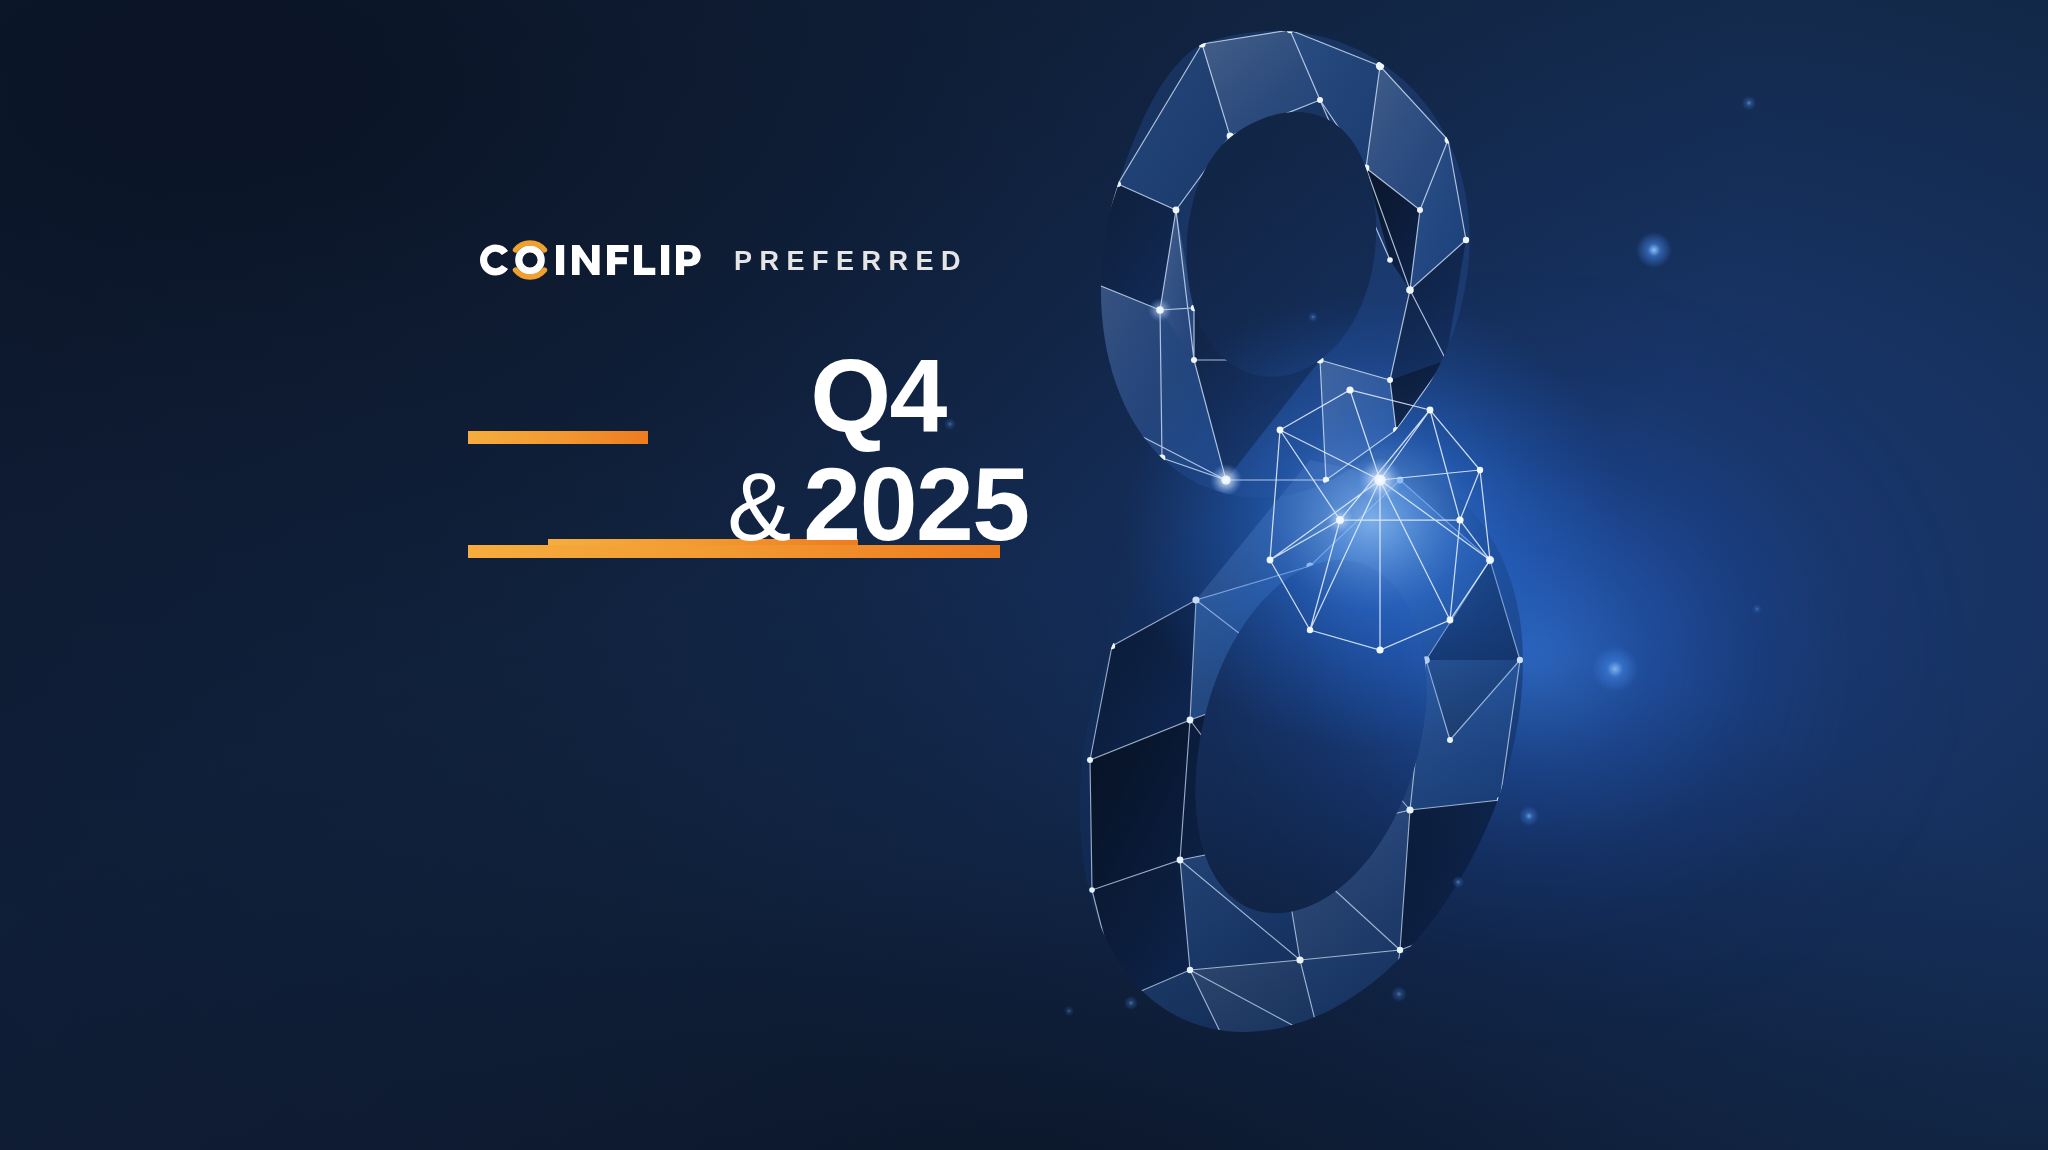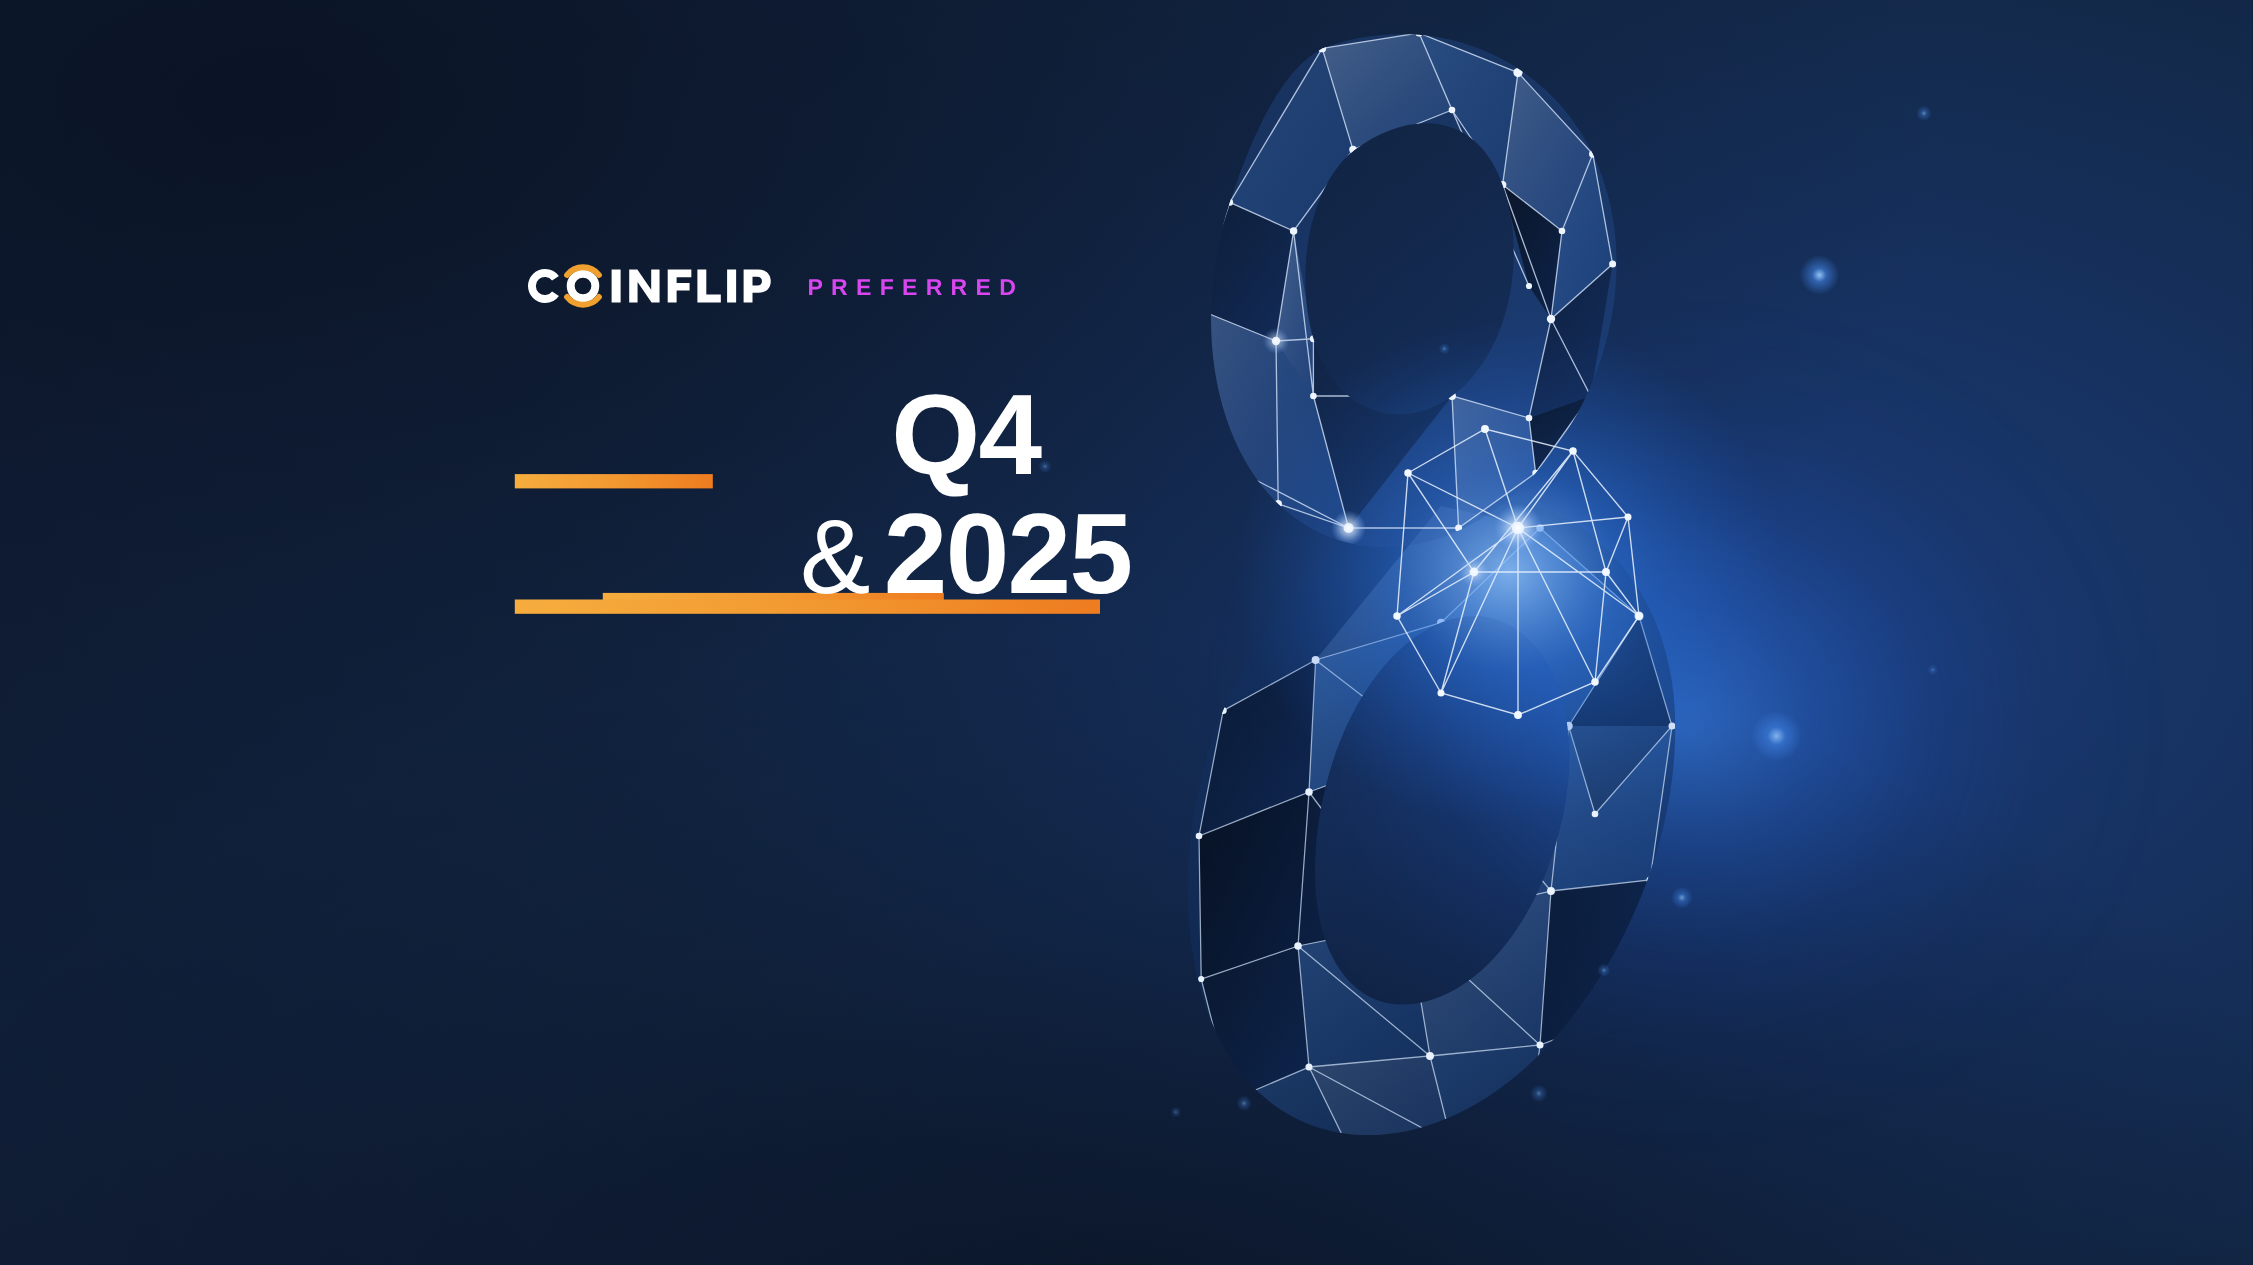--- a/index.html
+++ b/index.html
@@ -92,22 +92,22 @@
   .logo-lockup {
     display: flex;
     align-items: center;
     height: 56px;
     margin-bottom: 58px;
   }
   .logo-mark { display: flex; align-items: center; }
   .logo-mark svg { display: block; }
   .logo-divider-gap { width: 30px; }
   .logo-preferred {
-    color: #d946ef;
-    font-size: 21px;
+    color: #e5e5e5;
+    font-size: 27px;
     font-weight: 600;
     letter-spacing: 7.5px;
     white-space: nowrap;
     line-height: 1;
     padding-top: 2px;
   }
 
   
   .headline { margin: 0; text-align: center; }
   .hl-line {

